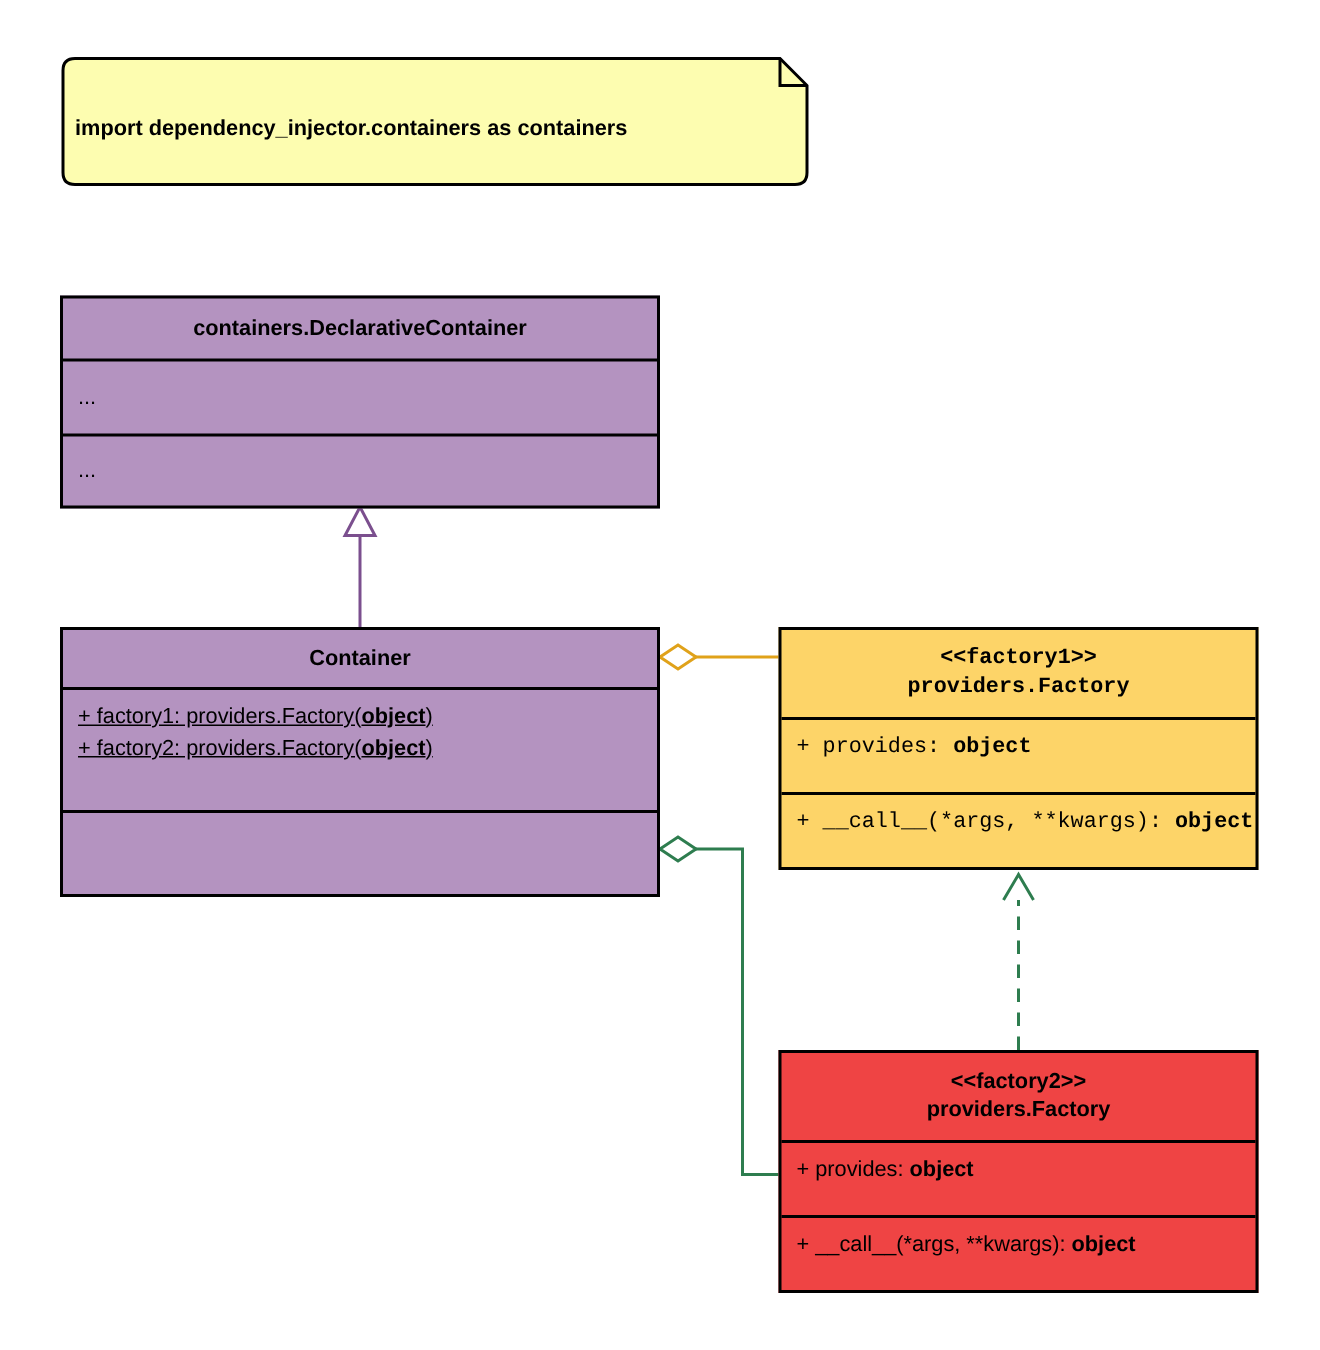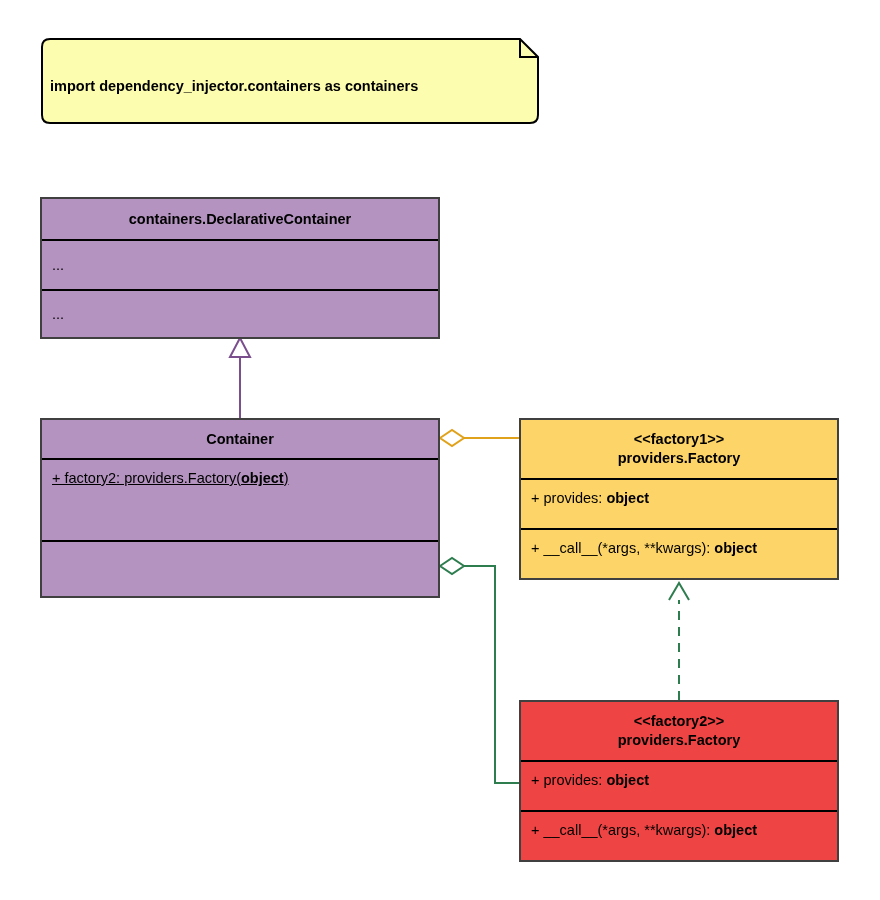--- a/index.html
+++ b/index.html
@@ -50,21 +50,21 @@
     font-size: 14.5px;
     font-weight: bold;
     line-height: 21px;
     white-space: pre;
     margin-top: 19px;
   }
 
   
   .uml {
     position: absolute;
-    border: 2px solid #404040;
+    border: 2px solid #000000;
     box-sizing: border-box;
   }
   .uml .row {
     box-sizing: border-box;
     border-bottom: 2px solid #000000;
     display: flex;
     align-items: center;
   }
   .uml .row:last-child {
     border-bottom: none;
@@ -120,20 +120,21 @@
   }
   #container .title { height: 40px; text-align: right; }
   #container .r2 { height: 82px; }
   #container .r3 { height: 54px; }
 
   #factory1 {
     left: 519px;
     top: 418px;
     width: 320px;
     height: 162px;
+    font-family: Liberation Mono, monospace;
   }
   #factory1 .title { height: 60px; }
   #factory1 .r2 { height: 50px; }
   #factory1 .r3 { height: 50px; }
 
   #factory2 {
     left: 519px;
     top: 700px;
     width: 320px;
     height: 162px;
@@ -180,20 +181,21 @@
 
   <div class="uml purple" id="declarative-container">
     <div class="row title">containers.DeclarativeContainer</div>
     <div class="row r2 ellipsis">...</div>
     <div class="row r3 ellipsis">...</div>
   </div>
 
   <div class="uml purple" id="container">
     <div class="row title">Container</div>
     <div class="row r2 members">
+      <div class="m underline">+ factory1: providers.Factory(<b>object</b>)</div>
       <div class="m underline">+ factory2: providers.Factory(<b>object</b>)</div>
     </div>
     <div class="row r3 empty"></div>
   </div>
 
   <div class="uml yellow" id="factory1">
     <div class="row title">
       <span>&lt;&lt;factory1&gt;&gt;</span>
       <span>providers.Factory</span>
     </div>

